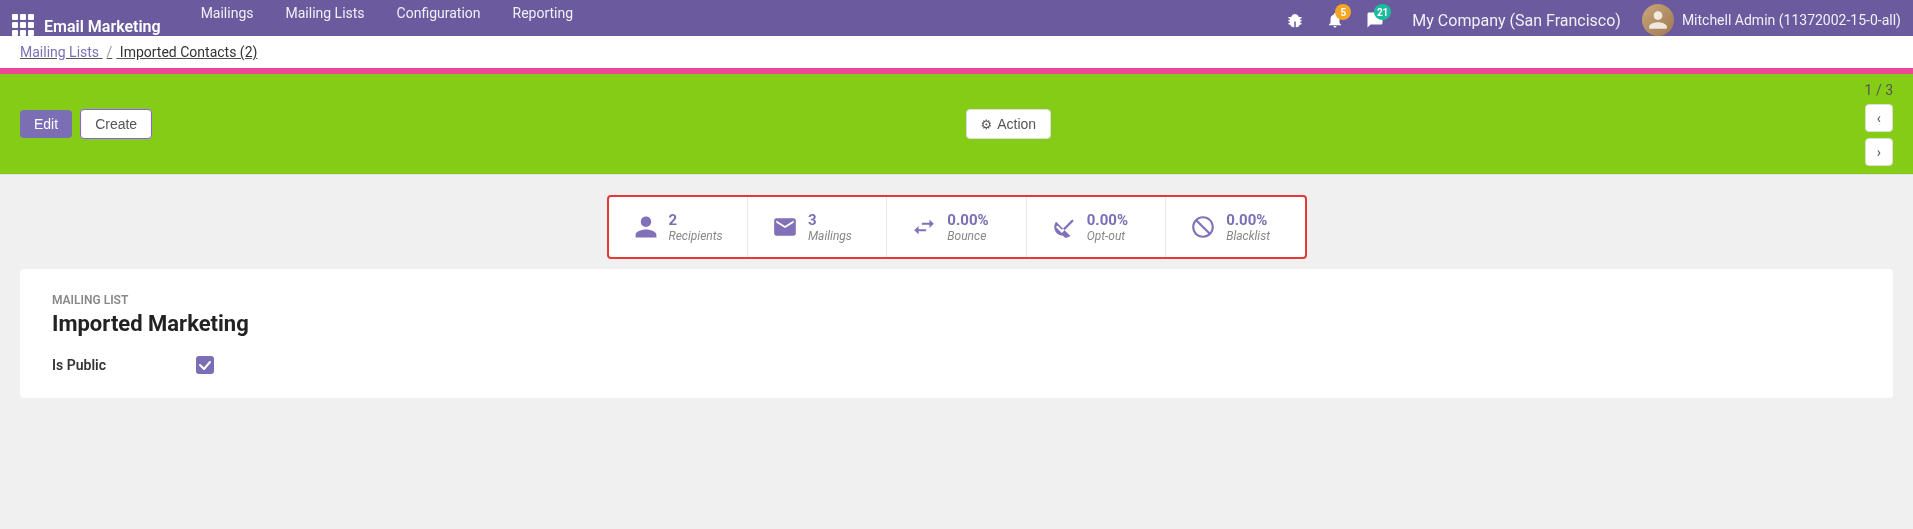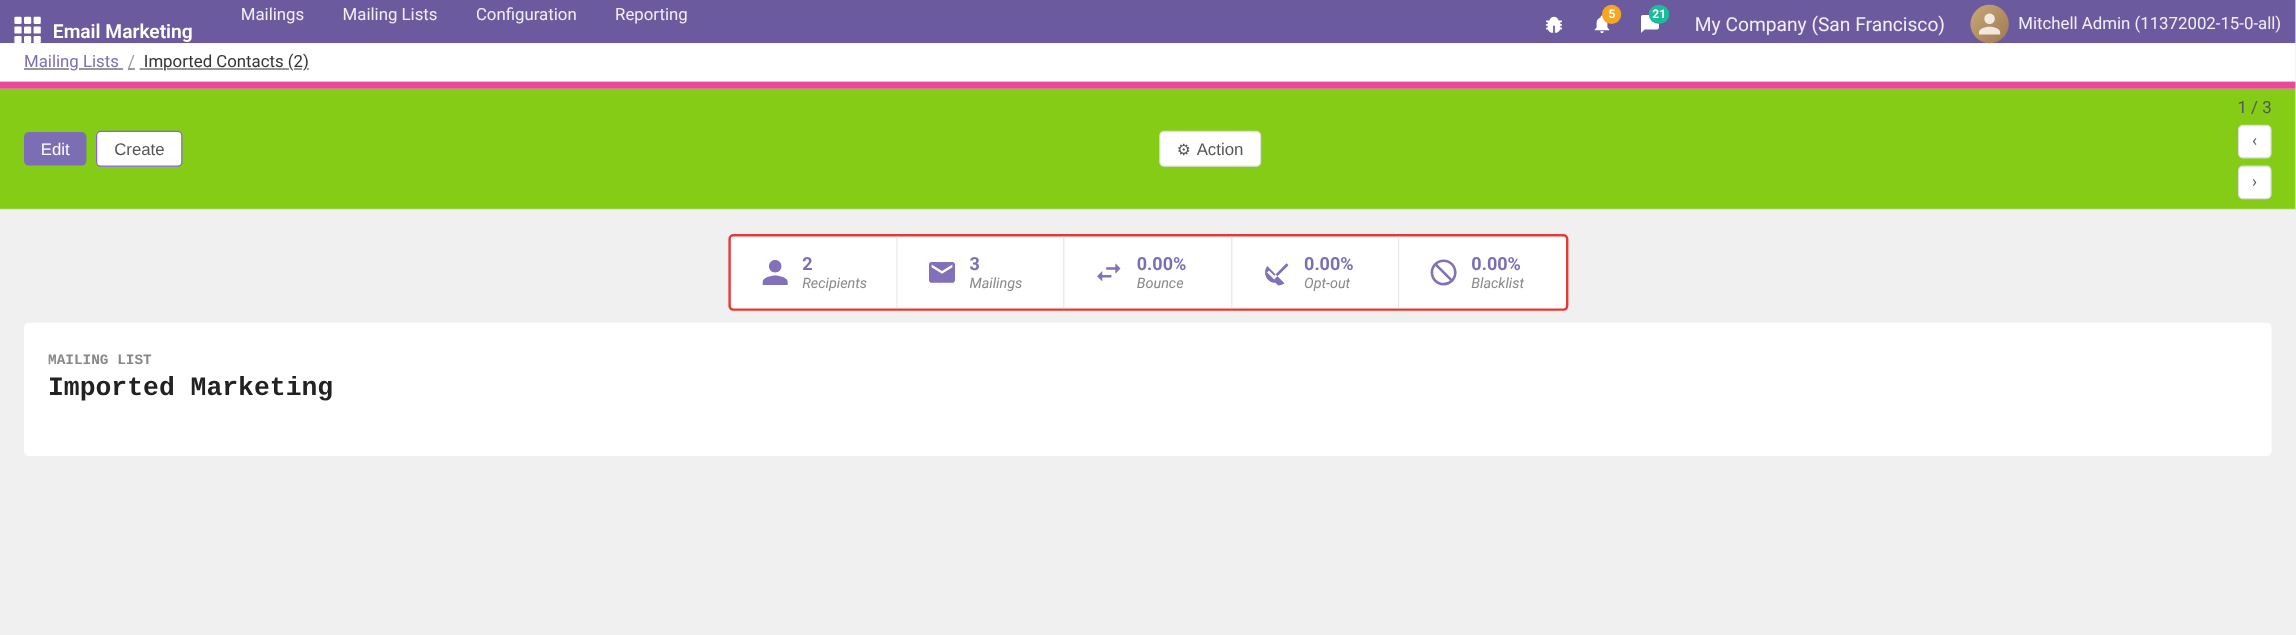--- a/index.html
+++ b/index.html
@@ -222,23 +222,22 @@
     .stat-label {
       font-size: 12px;
       color: #888;
       font-style: italic;
     }
 
     
     .record-card {
       background: white;
       border-radius: 4px;
-      padding: 24px 20px;
+      padding: 24px 32px;
       margin-top: 0;
-      font-family: Liberation Mono, monospace;
     }
     .record-field-label {
       font-size: 12px;
       color: #888;
       text-transform: uppercase;
       font-weight: 600;
       margin-bottom: 4px;
     }
     .record-title {
       font-size: 22px;
@@ -418,14 +417,24 @@
           <span class="stat-label">Blacklist</span>
         </div>
       </div>
 
     </div>
   </div>
 
   <div class="record-card">
     <div class="record-field-label">Mailing List</div>
     <div class="record-title">Imported Marketing</div>
+    <div class="field-row">
+      <span class="field-key">Is Public</span>
+      <div class="field-value">
+        <div class="checkbox-checked">
+          <svg width="12" height="12" viewBox="0 0 12 12" fill="white">
+              <path d="M1 6l4 4 6-7" stroke="white" stroke-width="2" fill="none" stroke-linecap="round" stroke-linejoin="round"></path>
+            </svg>
+        </div>
+      </div>
+    </div>
   </div>
 </div>
 
 </body></html>

